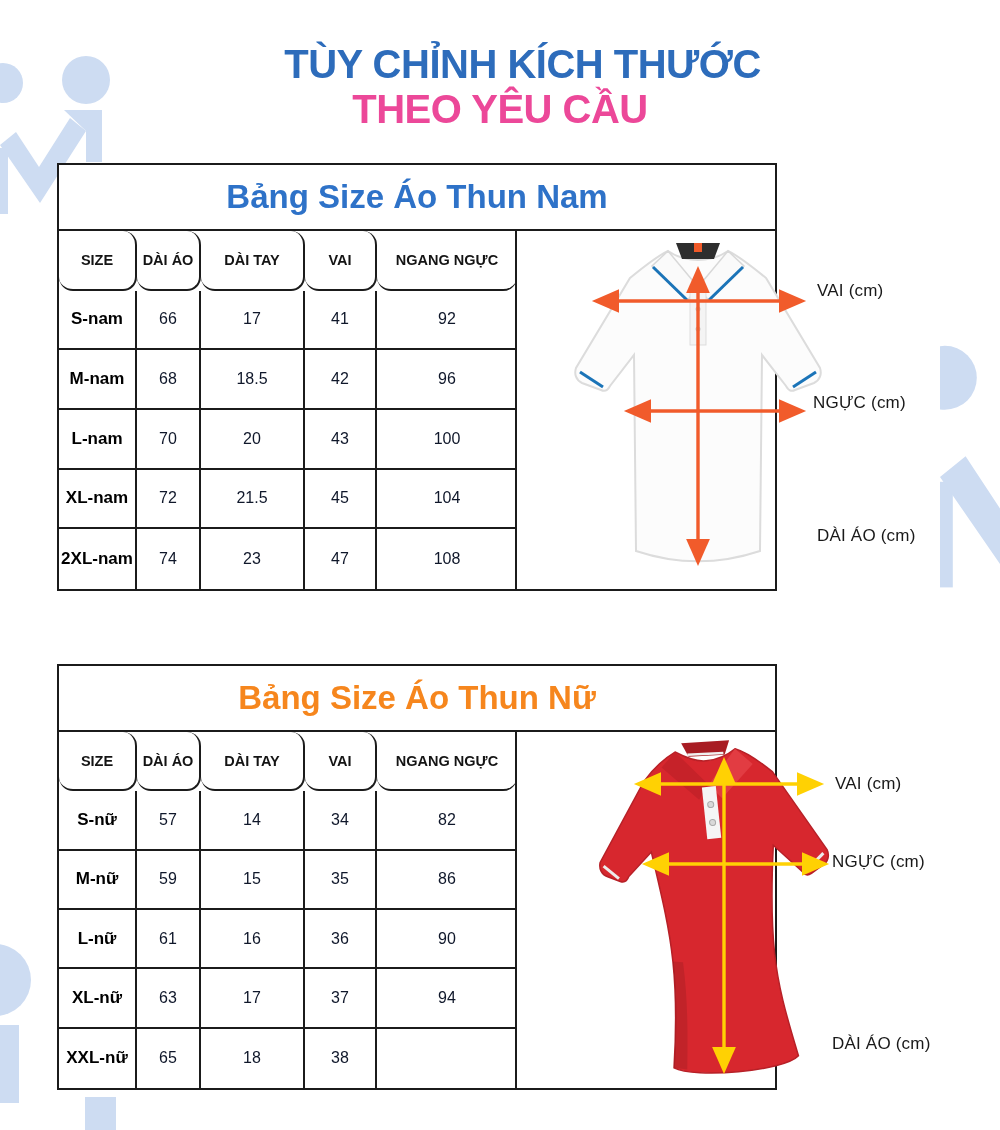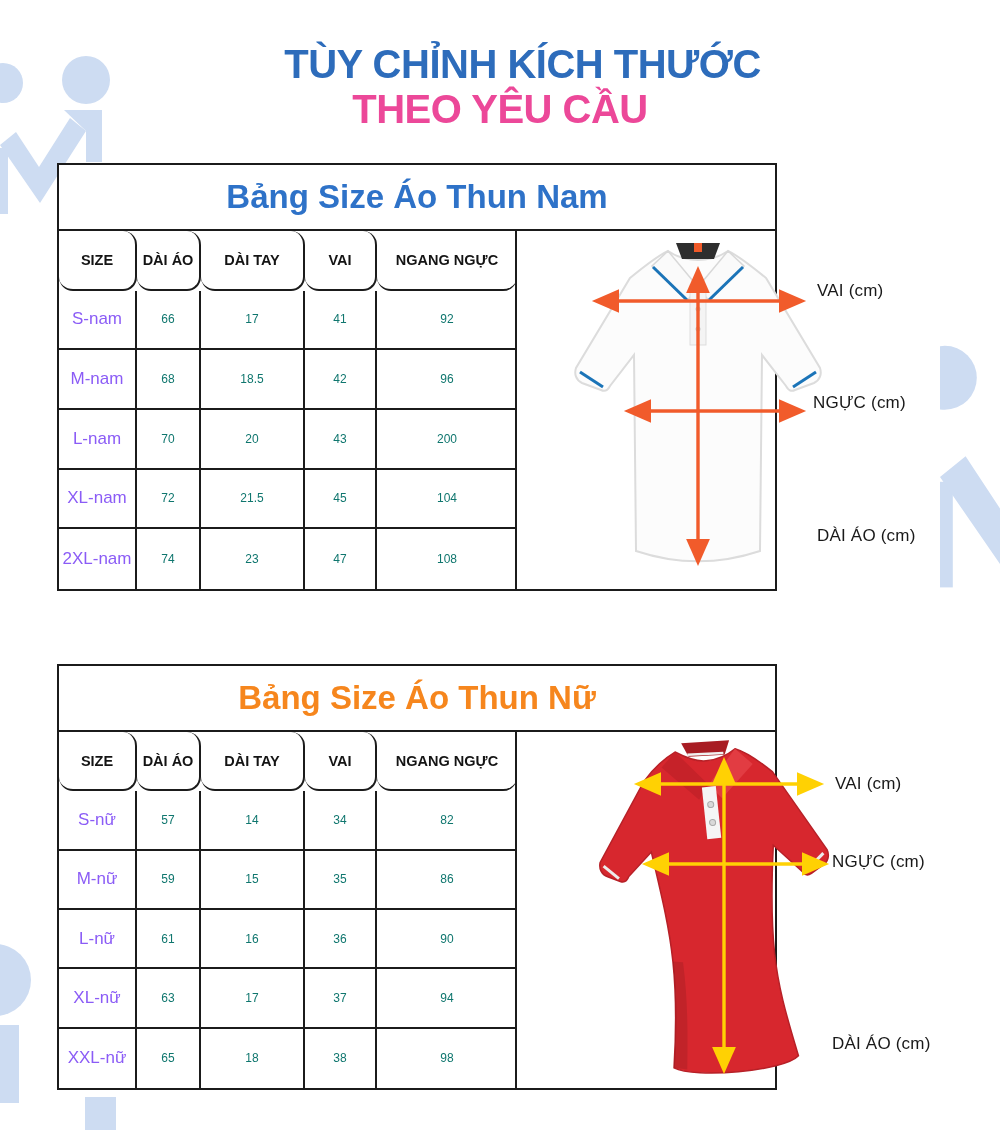--- a/index.html
+++ b/index.html
@@ -22,25 +22,25 @@
   #women-panel{top:664px;height:426px;}
   .panel-title{flex:0 0 64px;border-bottom:2px solid #1b1b1b;display:flex;
     align-items:center;justify-content:center;font-size:33px;font-weight:600;letter-spacing:0;}
   #men-panel .panel-title{color:#2e72c8;}
   #women-panel .panel-title{color:#f6861d;}
   .panel-body{flex:1;display:flex;min-height:0;}
   .grid{flex:0 0 458px;width:458px;border-right:2px solid #1b1b1b;display:grid;
     grid-template-columns:78px 64px 104px 72px 140px;grid-auto-rows:1fr;box-sizing:border-box;}
   .cell{border-right:2px solid #1b1b1b;border-bottom:2px solid #1b1b1b;
     display:flex;align-items:center;justify-content:center;
-    font-size:12px;color:#0f766e;text-align:center;}
+    font-size:16px;color:#0f172a;text-align:center;}
   .grid .cell:nth-child(5n){border-right:none;}
   .grid .cell:nth-child(n+26){border-bottom:none;}
   .cell.head{font-weight:bold;font-size:14.5px;color:#141414;border-radius:14px;}
-  .cell.size{font-weight:normal;font-size:17px;color:#8b5cf6;}
+  .cell.size{font-weight:bold;font-size:17px;color:#000000;}
   .diagram{flex:1;position:relative;}
   .diagram svg{position:absolute;left:0;top:0;}
   .measure-label{position:absolute;font-size:17px;color:#191919;white-space:nowrap;letter-spacing:0.2px;}
   #men-vai-label{left:300px;top:50px;}
   #men-nguc-label{left:296px;top:162px;}
   #men-daiao-label{left:300px;top:295px;}
   #women-vai-label{left:318px;top:42px;}
   #women-nguc-label{left:315px;top:120px;}
   #women-daiao-label{left:315px;top:302px;}
 </style>
@@ -100,21 +100,21 @@
       <div class="cell size">M-nam</div>
       <div class="cell">68</div>
       <div class="cell">18.5</div>
       <div class="cell">42</div>
       <div class="cell">96</div>
 
       <div class="cell size">L-nam</div>
       <div class="cell">70</div>
       <div class="cell">20</div>
       <div class="cell">43</div>
-      <div class="cell">200</div>
+      <div class="cell">100</div>
 
       <div class="cell size">XL-nam</div>
       <div class="cell">72</div>
       <div class="cell">21.5</div>
       <div class="cell">45</div>
       <div class="cell">104</div>
 
       <div class="cell size">2XL-nam</div>
       <div class="cell">74</div>
       <div class="cell">23</div>
@@ -192,21 +192,20 @@
       <div class="cell size">XL-nữ</div>
       <div class="cell">63</div>
       <div class="cell">17</div>
       <div class="cell">37</div>
       <div class="cell">94</div>
 
       <div class="cell size">XXL-nữ</div>
       <div class="cell">65</div>
       <div class="cell">18</div>
       <div class="cell">38</div>
-      <div class="cell">98</div>
     </div>
 
     <div class="diagram">
       <svg width="426" height="356" viewBox="0 0 426 356">
         <defs>
           <marker id="ah-y" markerWidth="9" markerHeight="8" refX="6.5" refY="3.5" orient="auto-start-reverse">
             <path d="M0,0 L8,3.5 L0,7 Z" fill="#ffd103"></path>
           </marker>
         </defs>
 

